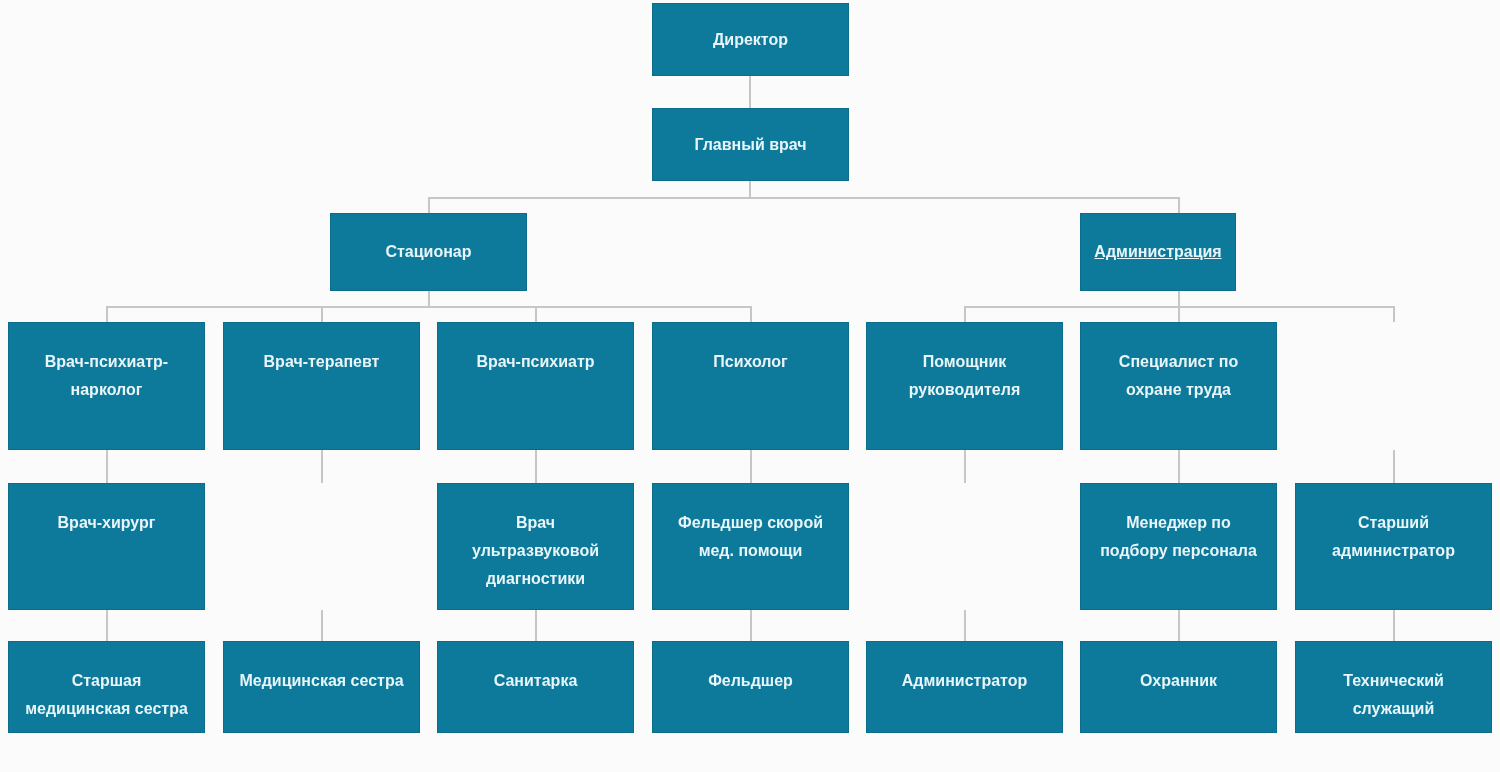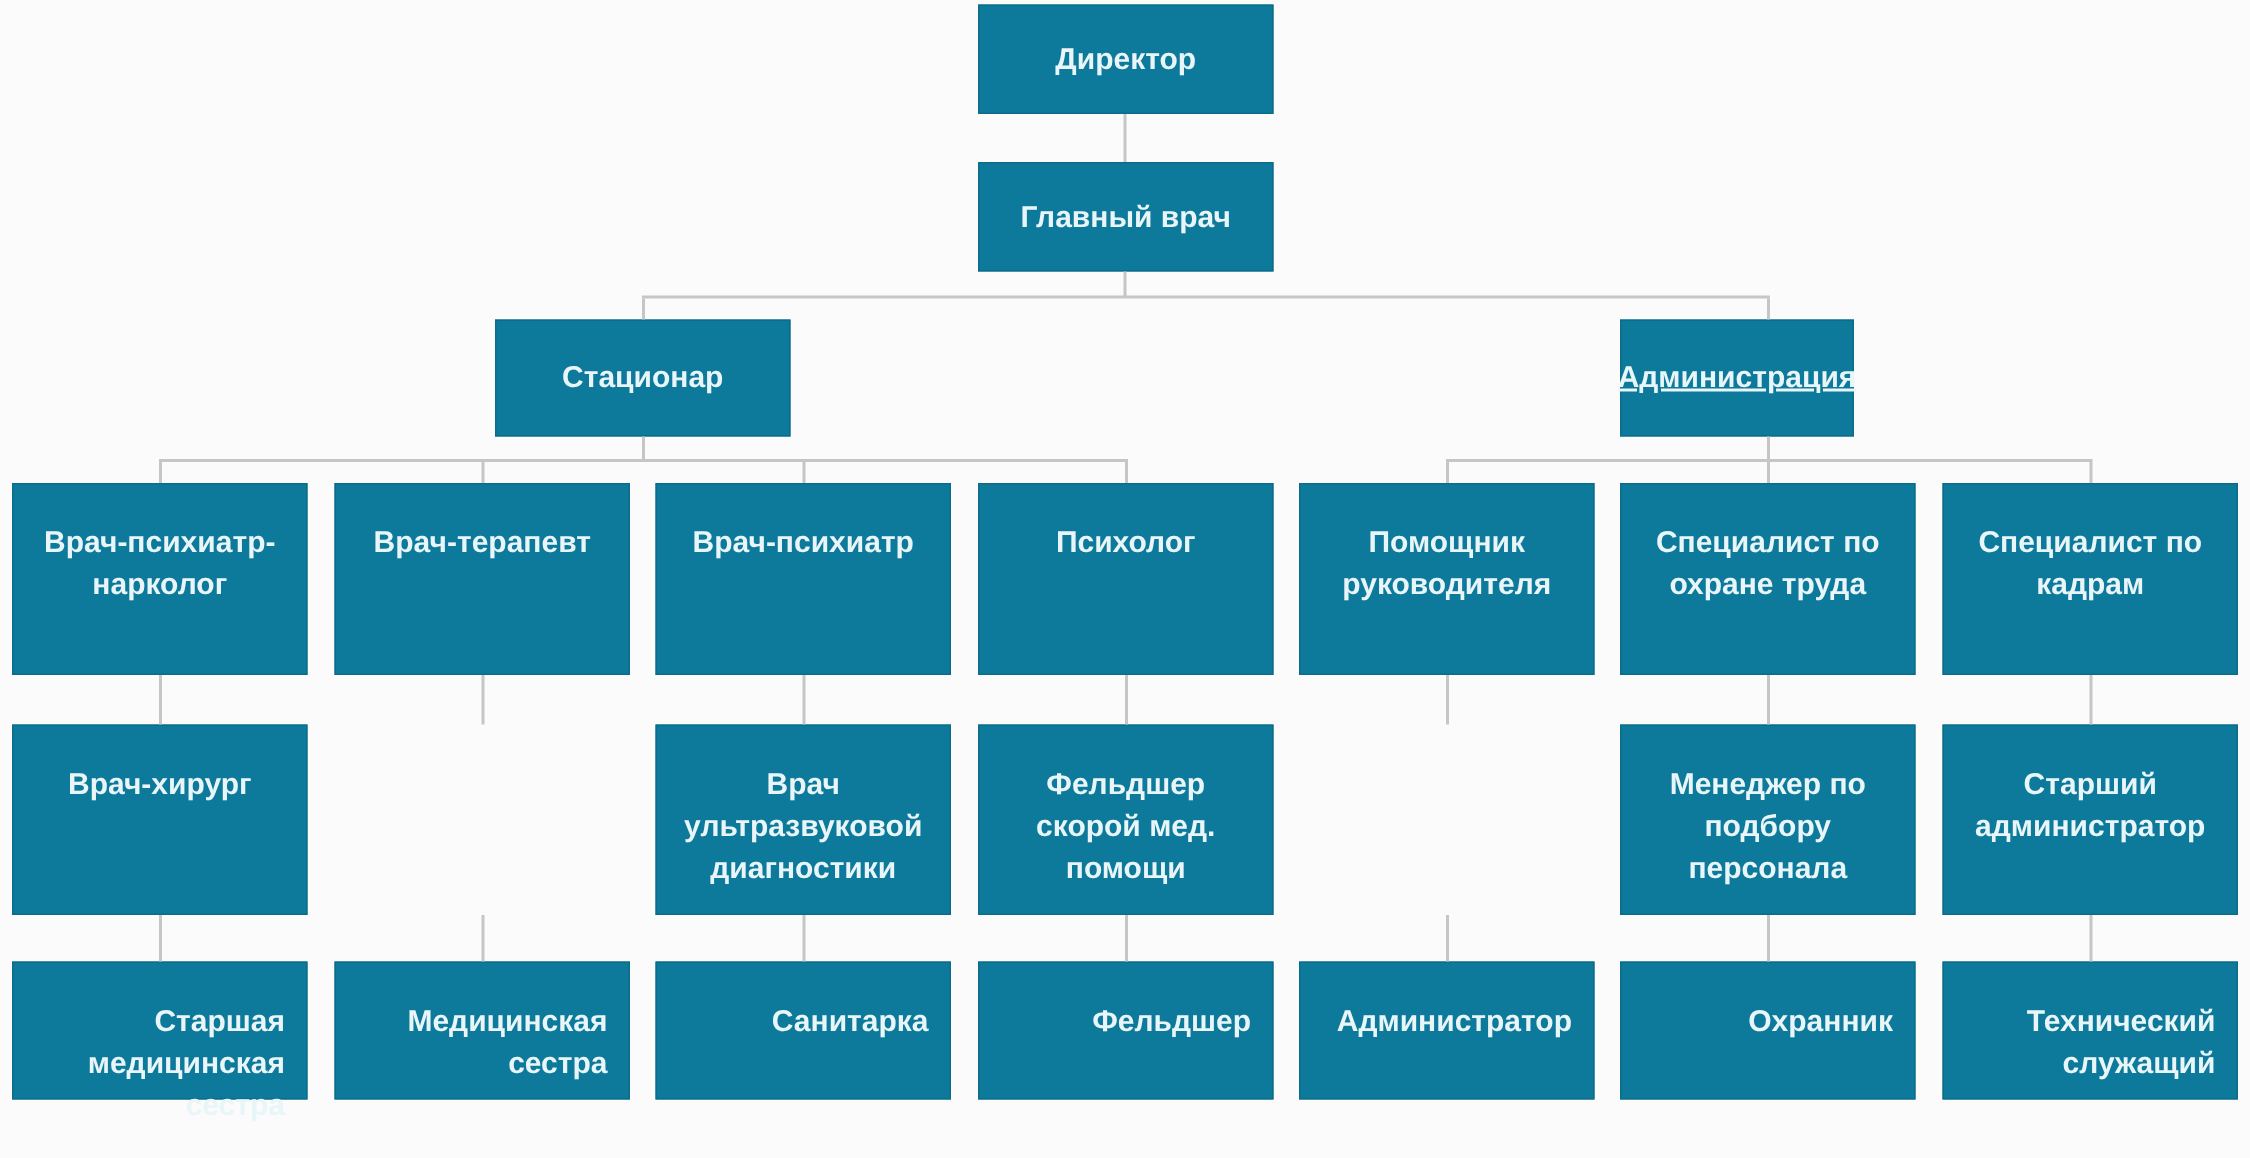--- a/index.html
+++ b/index.html
@@ -22,21 +22,21 @@
     background:var(--background);
     overflow:hidden;
   }
   .node{
     position:absolute;
     box-sizing:border-box;
     background:var(--node-fill);
     border:1px solid var(--node-border);
     color:var(--node-text);
     font-weight:bold;
-    font-size:20px;
+    font-size:16px;
     line-height:28px;
     text-align:center;
     padding:25px 14px 0 14px;
   }
   .node.center{
     display:flex;
     align-items:center;
     justify-content:center;
     padding:0 14px;
   }
@@ -49,21 +49,21 @@
   .n-director      {left:652px; top:3px;   width:197px; height:73px;}
   .n-chief         {left:652px; top:108px; width:197px; height:73px;}
   .n-inpatient     {left:330px; top:213px; width:197px; height:78px;}
   .n-administration{left:1080px;top:213px; width:156px; height:78px;text-decoration:underline;}
 
   
   .c1{left:8px;}   .c2{left:223px;} .c3{left:437px;} .c4{left:652px;}
   .c5{left:866px;} .c6{left:1080px;}.c7{left:1295px;}
   .r1{top:322px; height:128px; width:197px;}
   .r2{top:483px; height:127px; width:197px;text-align:center;}
-  .r3{top:641px; height:92px; width:197px;text-align:right;}
+  .r3{top:641px; height:92px; width:197px;}
 </style>
 </head>
 <body>
 
 <div class="canvas">
 
   <div class="node center n-director">Директор</div>
   <div class="node center n-chief">Главный врач</div>
   <div class="node center n-inpatient">Стационар</div>
   <div class="node center n-administration">Администрация</div>
@@ -83,21 +83,20 @@
   <div class="node c4 r2">Фельдшер скорой мед. помощи</div>
   <div class="node c4 r3">Фельдшер</div>
 
   <div class="node c5 r1">Помощник руководителя</div>
   <div class="node c5 r3">Администратор</div>
 
   <div class="node c6 r1">Специалист по охране труда</div>
   <div class="node c6 r2">Менеджер по подбору персонала</div>
   <div class="node c6 r3">Охранник</div>
 
-  <div class="node c7 r1">Специалист по кадрам</div>
   <div class="node c7 r2">Старший администратор</div>
   <div class="node c7 r3">Технический служащий</div>
 
   <div class="conn" style="left:749px;top:76px;width:2px;height:32px;"></div>
   <div class="conn" style="left:749px;top:181px;width:2px;height:17px;"></div>
   <div class="conn" style="left:428px;top:197px;width:752px;height:2px;"></div>
   <div class="conn" style="left:428px;top:199px;width:2px;height:14px;"></div>
   <div class="conn" style="left:1178px;top:199px;width:2px;height:14px;"></div>
 
   <div class="conn" style="left:428px;top:291px;width:2px;height:16px;"></div>

